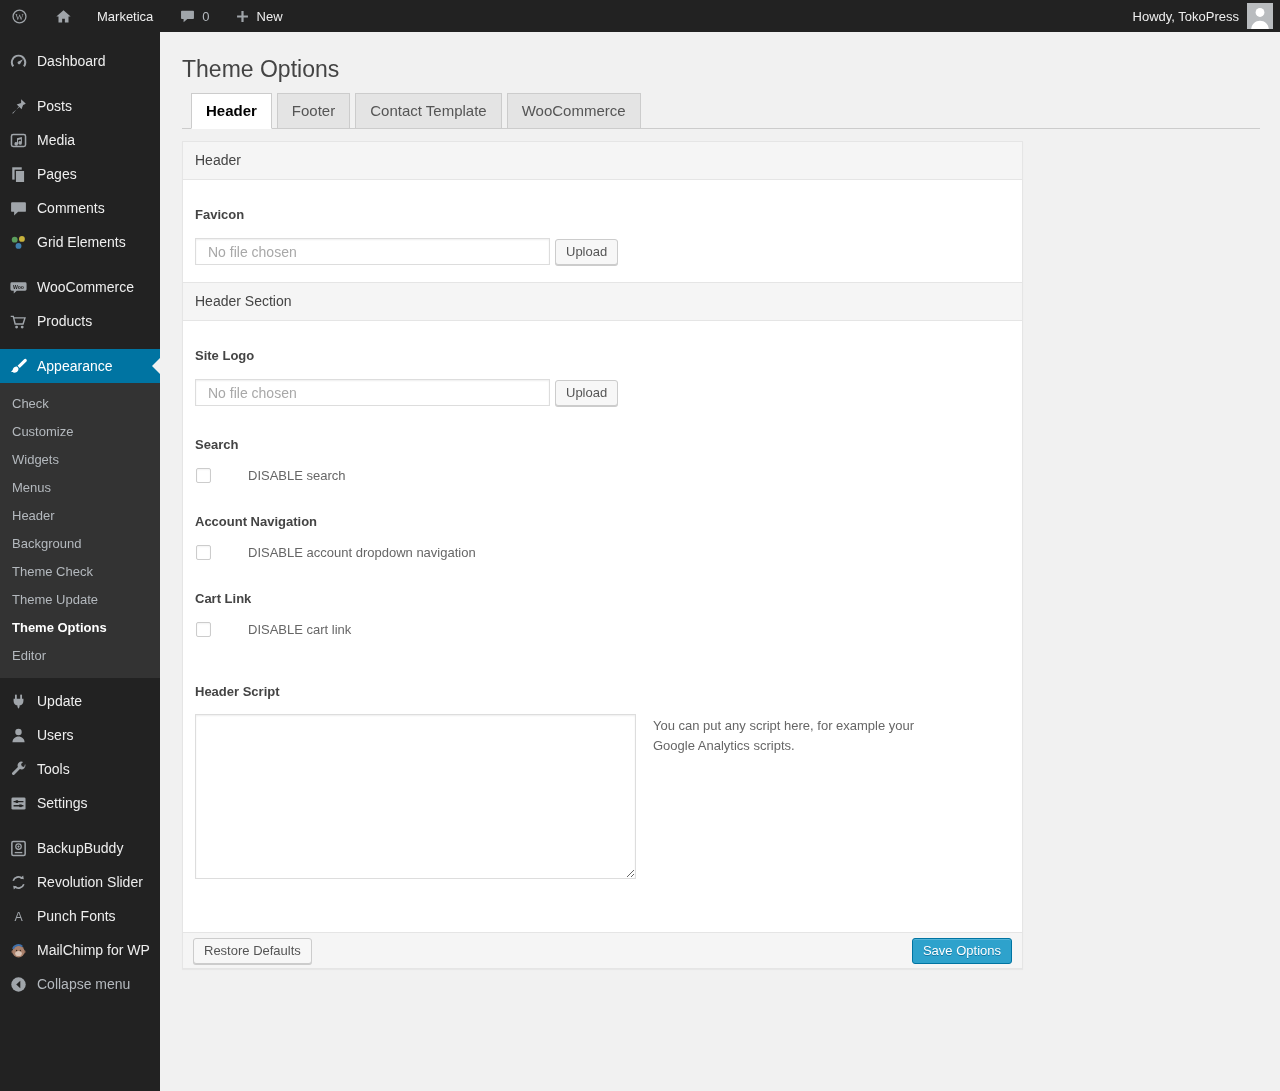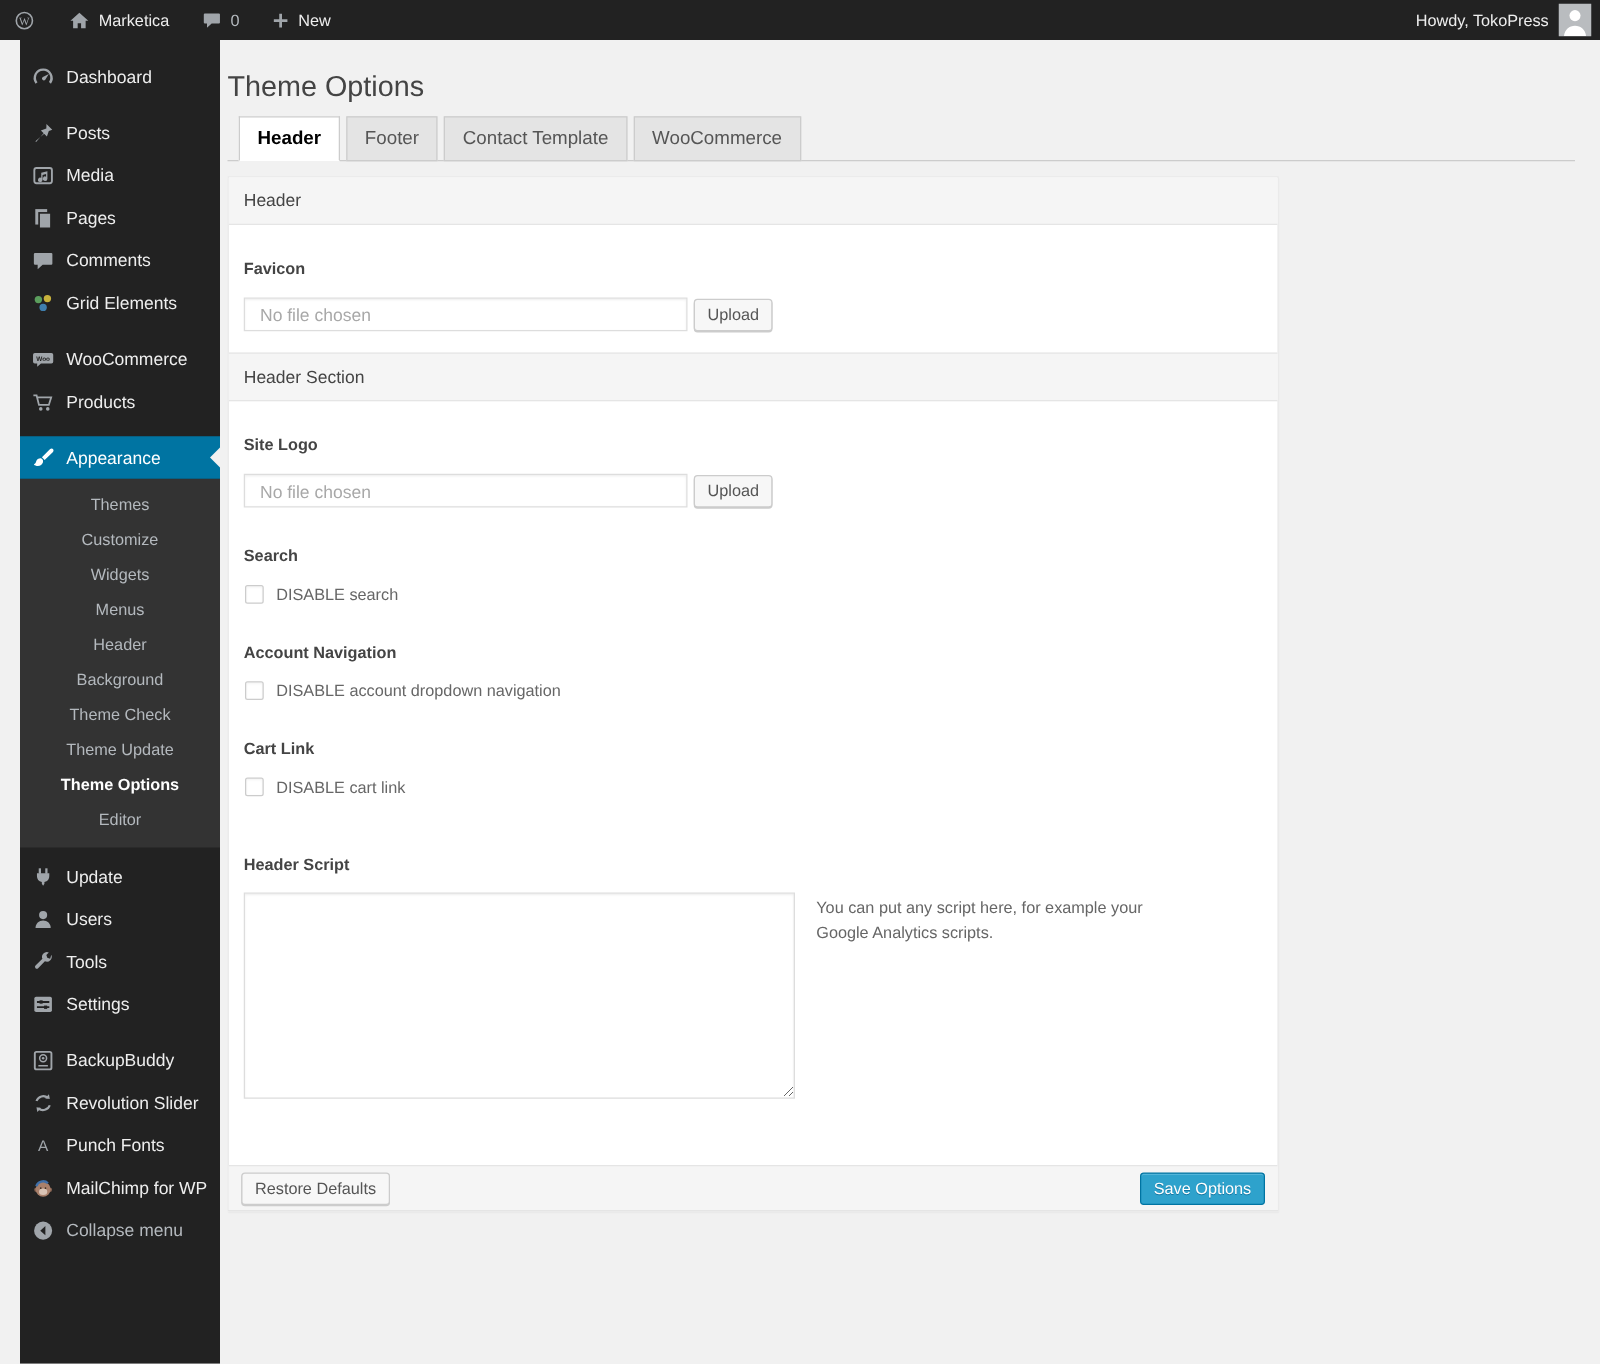--- a/index.html
+++ b/index.html
@@ -4,31 +4,31 @@
 <style>
   * { box-sizing:border-box; margin:0; padding:0; }
   html,body { width:1280px; height:1091px; }
   body { background:#f1f1f1; font-family:"Liberation Sans", sans-serif; position:relative; overflow:hidden; }
 
   
   .adminbar { position:absolute; top:0; left:0; width:1280px; height:32px; background:#222; display:flex; align-items:center; color:#eee; font-size:13px; z-index:30; }
   .ab-item { display:flex; align-items:center; height:32px; padding:0 10px; cursor:pointer; }
   .ab-item svg { width:17px; height:17px; display:block; }
   .ab-logo { padding:0 11px; }
-  .ab-site { margin-left:6px; gap:7px;justify-content:center; }
+  .ab-site { margin-left:6px; gap:25px;justify-content:center; }
   .ab-comments { margin-left:6px; gap:6px; }
   .ab-count { color:#b4b9be; }
   .ab-new { margin-left:4px; gap:6px; }
   .ab-right { margin-left:auto; display:flex; align-items:center; height:20px; padding-right:7px; cursor:pointer; }
   .howdy { color:#eee; font-size:13px; }
   .avatar { width:26px; height:26px; margin-left:8px; background:#b9bcbf; overflow:hidden; flex:none; }
   .avatar svg { width:26px; height:26px; display:block; }
 
   
-  .sidebar { position:absolute; top:32px; left:16px; width:160px; height:1059px; background:#222; padding-top:12px;text-align:center; }
+  .sidebar { position:absolute; top:32px; left:0; width:160px; height:1059px; background:#222; padding-top:12px; }
   .mi { display:flex; align-items:center; height:34px; padding:0 8px; color:#eee; font-size:14px; cursor:pointer; position:relative; }
   .mi .ico { width:20px; height:20px; margin-right:9px; display:flex; align-items:center; justify-content:center; flex:none; }
   .mi .ico svg { width:19px; height:19px; display:block; }
   .mi.active { background:#0074a2; color:#fff; }
   .mi .arrow { position:absolute; right:0; top:50%; margin-top:-8px; width:0; height:0; border-top:8px solid transparent; border-bottom:8px solid transparent; border-right:8px solid #f1f1f1; }
   .sep { height:11px; }
   .sep-sm { height:6px; }
   .submenu { background:#333; padding:7px 0 8px; }
   .smi { display:block; padding:7px 12px; color:#b4b9be; font-size:13px; cursor:pointer; line-height:14px; }
   .smi.current { color:#fff; font-weight:700; }
@@ -47,21 +47,21 @@
   .sect-body { padding:0 12px; }
   .f-label { font-weight:700; font-size:13px; color:#444; padding-top:27px; line-height:15px; }
   .f-label.mt { padding-top:31px; }
   .f-row { margin-top:16px; display:flex; align-items:center; }
   .pb1 { padding-bottom:17px; }
   .pb2 { padding-bottom:21px; }
   .file-input { width:355px; height:27px; border:1px solid #ddd; box-shadow:inset 0 1px 2px rgba(0,0,0,.07); padding:0 12px; font-size:14px; color:#32373c; font-family:"Liberation Sans", sans-serif; background:#fff; outline:none; }
   .file-input::placeholder { color:#a8a8a8; opacity:1; }
   .btn { display:inline-block; background:#f7f7f7; border:1px solid #ccc; border-radius:3px; color:#555; font-size:13px; line-height:24px; height:26px; padding:0 10px; cursor:pointer; box-shadow:0 1px 0 #ccc; font-family:"Liberation Sans", sans-serif; white-space:nowrap;text-align:right; }
   .upload-btn { margin-left:5px; }
-  .chk-row { margin-top:16px; display:flex; align-items:center; height:15px; }
+  .chk-row { margin-top:16px; display:flex; align-items:center; height:15px;gap:27px; }
   input[type=checkbox].chk { appearance:none; -webkit-appearance:none; width:15px; height:15px; border:1px solid #ccc; border-radius:2px; background:#fff; margin:0 10px 0 1px; box-shadow:inset 0 1px 2px rgba(0,0,0,.05); cursor:pointer; flex:none; }
   .chk-label { font-size:13px; color:#666; cursor:pointer; line-height:15px; }
   .script-row { margin-top:15px; display:flex; align-items:flex-start; padding-bottom:53px; }
   textarea.script { width:441px; height:165px; border:1px solid #ddd; box-shadow:inset 0 1px 2px rgba(0,0,0,.07); resize:both; font-family:"Liberation Sans", sans-serif; font-size:14px; padding:6px; color:#32373c; outline:none; }
   .hint { margin-left:17px; font-size:13px; color:#666; line-height:20px; width:305px; margin-top:2px; }
 
   .panel-foot { background:#f5f5f5; border-top:1px solid #e5e5e5; padding:4px 10px; height:36px; display:flex; justify-content:space-between; align-items:center; }
   .btn-primary { background:#2ea2cc; border-color:#0074a2; color:#fff; box-shadow:inset 0 1px 0 rgba(120,200,230,.5); text-shadow:0 1px 0 rgba(0,86,132,.6); }
 
   .page-foot { margin-top:58px; display:flex; justify-content:space-between; align-items:baseline; font-size:13px; color:#777; }
@@ -210,21 +210,21 @@
       <svg viewBox="0 0 20 20">
           <path fill="#fff" d="M15.7 2.6c.8-.8 2.1-.9 2.7-.1.6.7.4 1.8-.3 2.5l-6.8 6.5-2.3-2.3z"></path>
           <path fill="#fff" d="M8.3 10.1c-1.8-.2-3.7.8-4.1 2.6-.3 1.3-.9 2.1-2 2.6 1.4 1.5 4.4 1.7 6.1.4 1.5-1.1 2.1-3.1 1.4-4.4z"></path>
         </svg>
     </span>
     <span>Appearance</span>
     <span class="arrow"></span>
   </div>
 
   <div class="submenu">
-    <div class="smi">Themes</div>
+    <div class="smi">Check</div>
     <div class="smi">Customize</div>
     <div class="smi">Widgets</div>
     <div class="smi">Menus</div>
     <div class="smi">Header</div>
     <div class="smi">Background</div>
     <div class="smi">Theme Check</div>
     <div class="smi">Theme Update</div>
     <div class="smi current">Theme Options</div>
     <div class="smi">Editor</div>
   </div>

